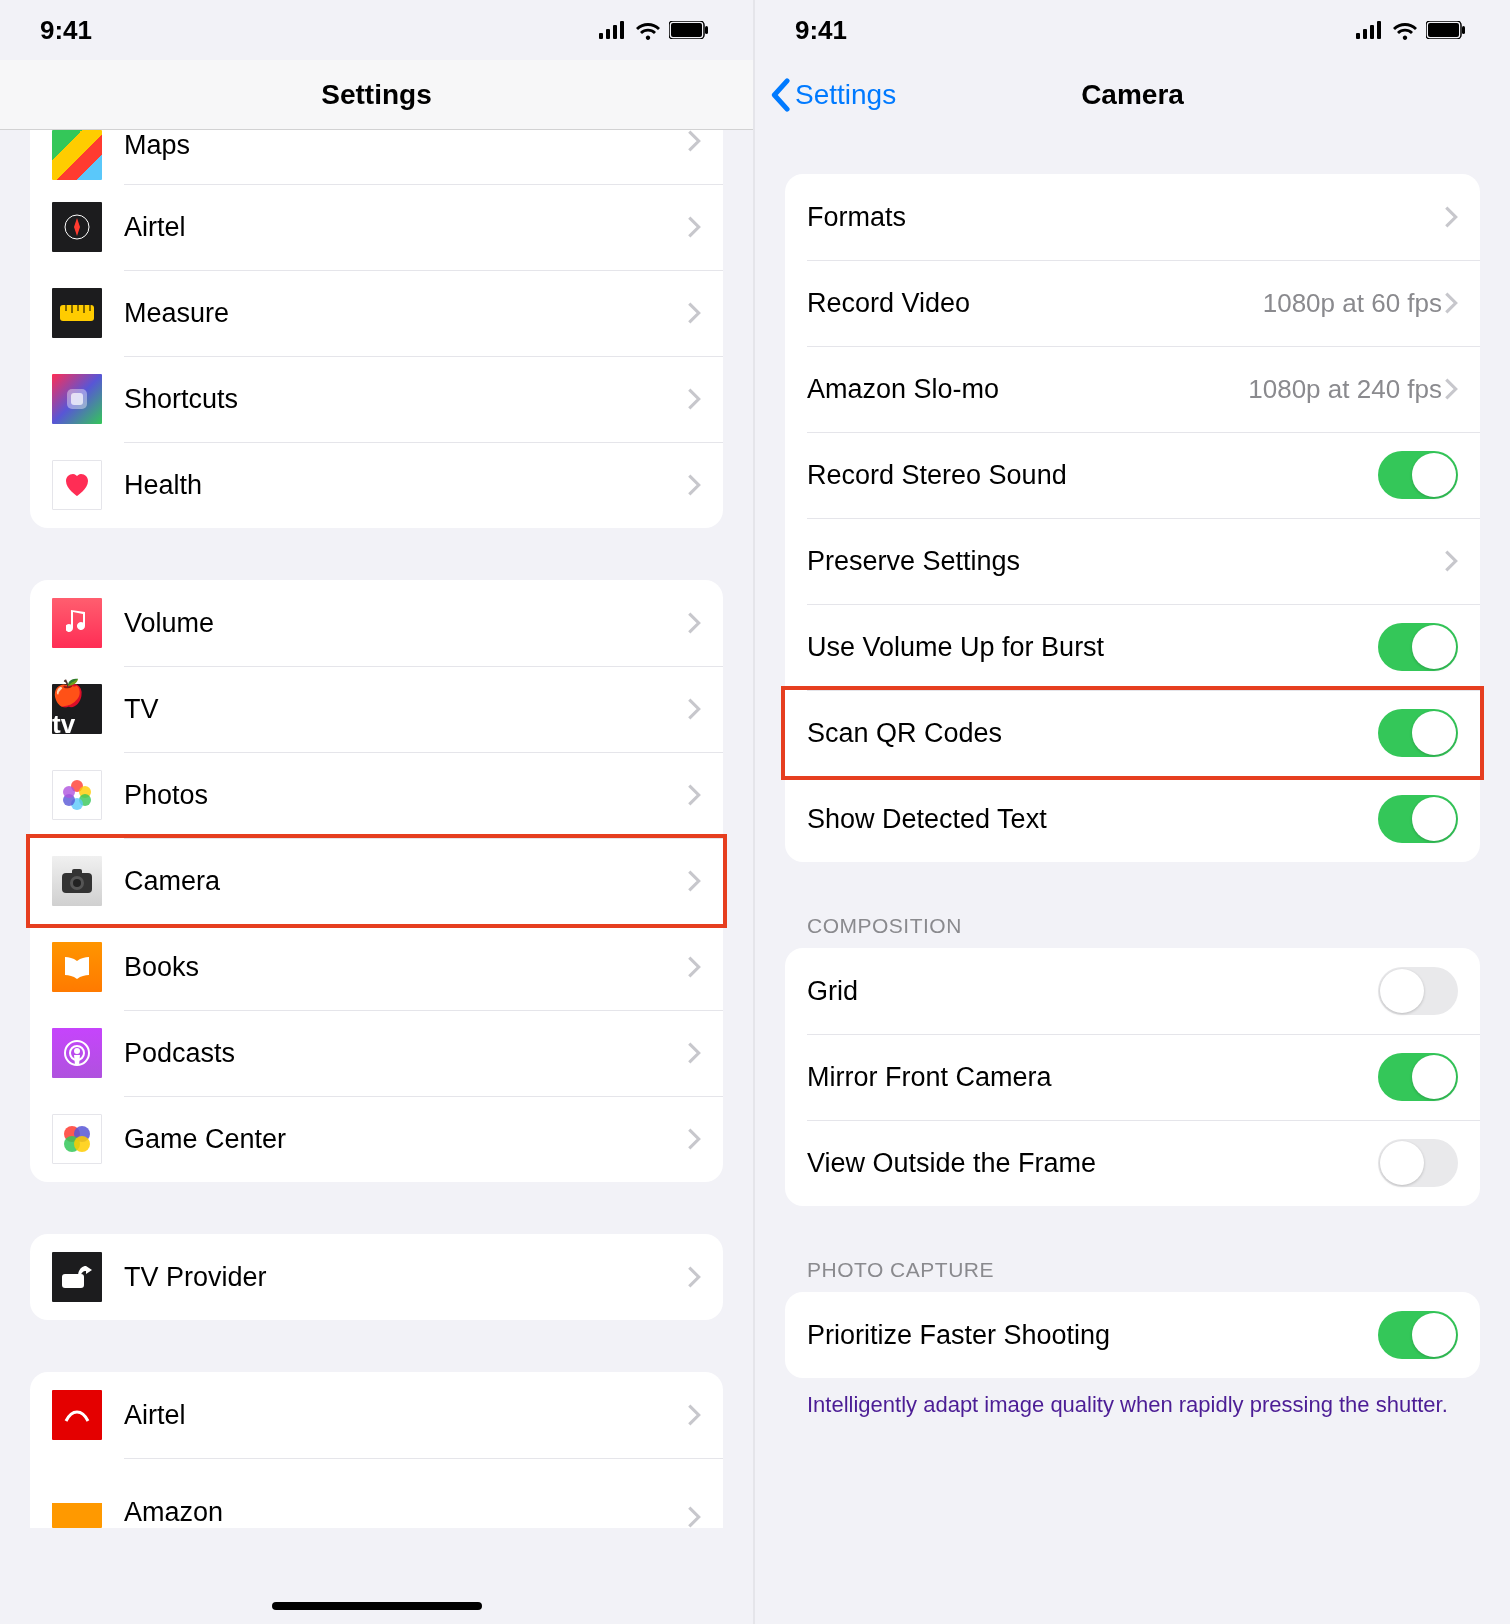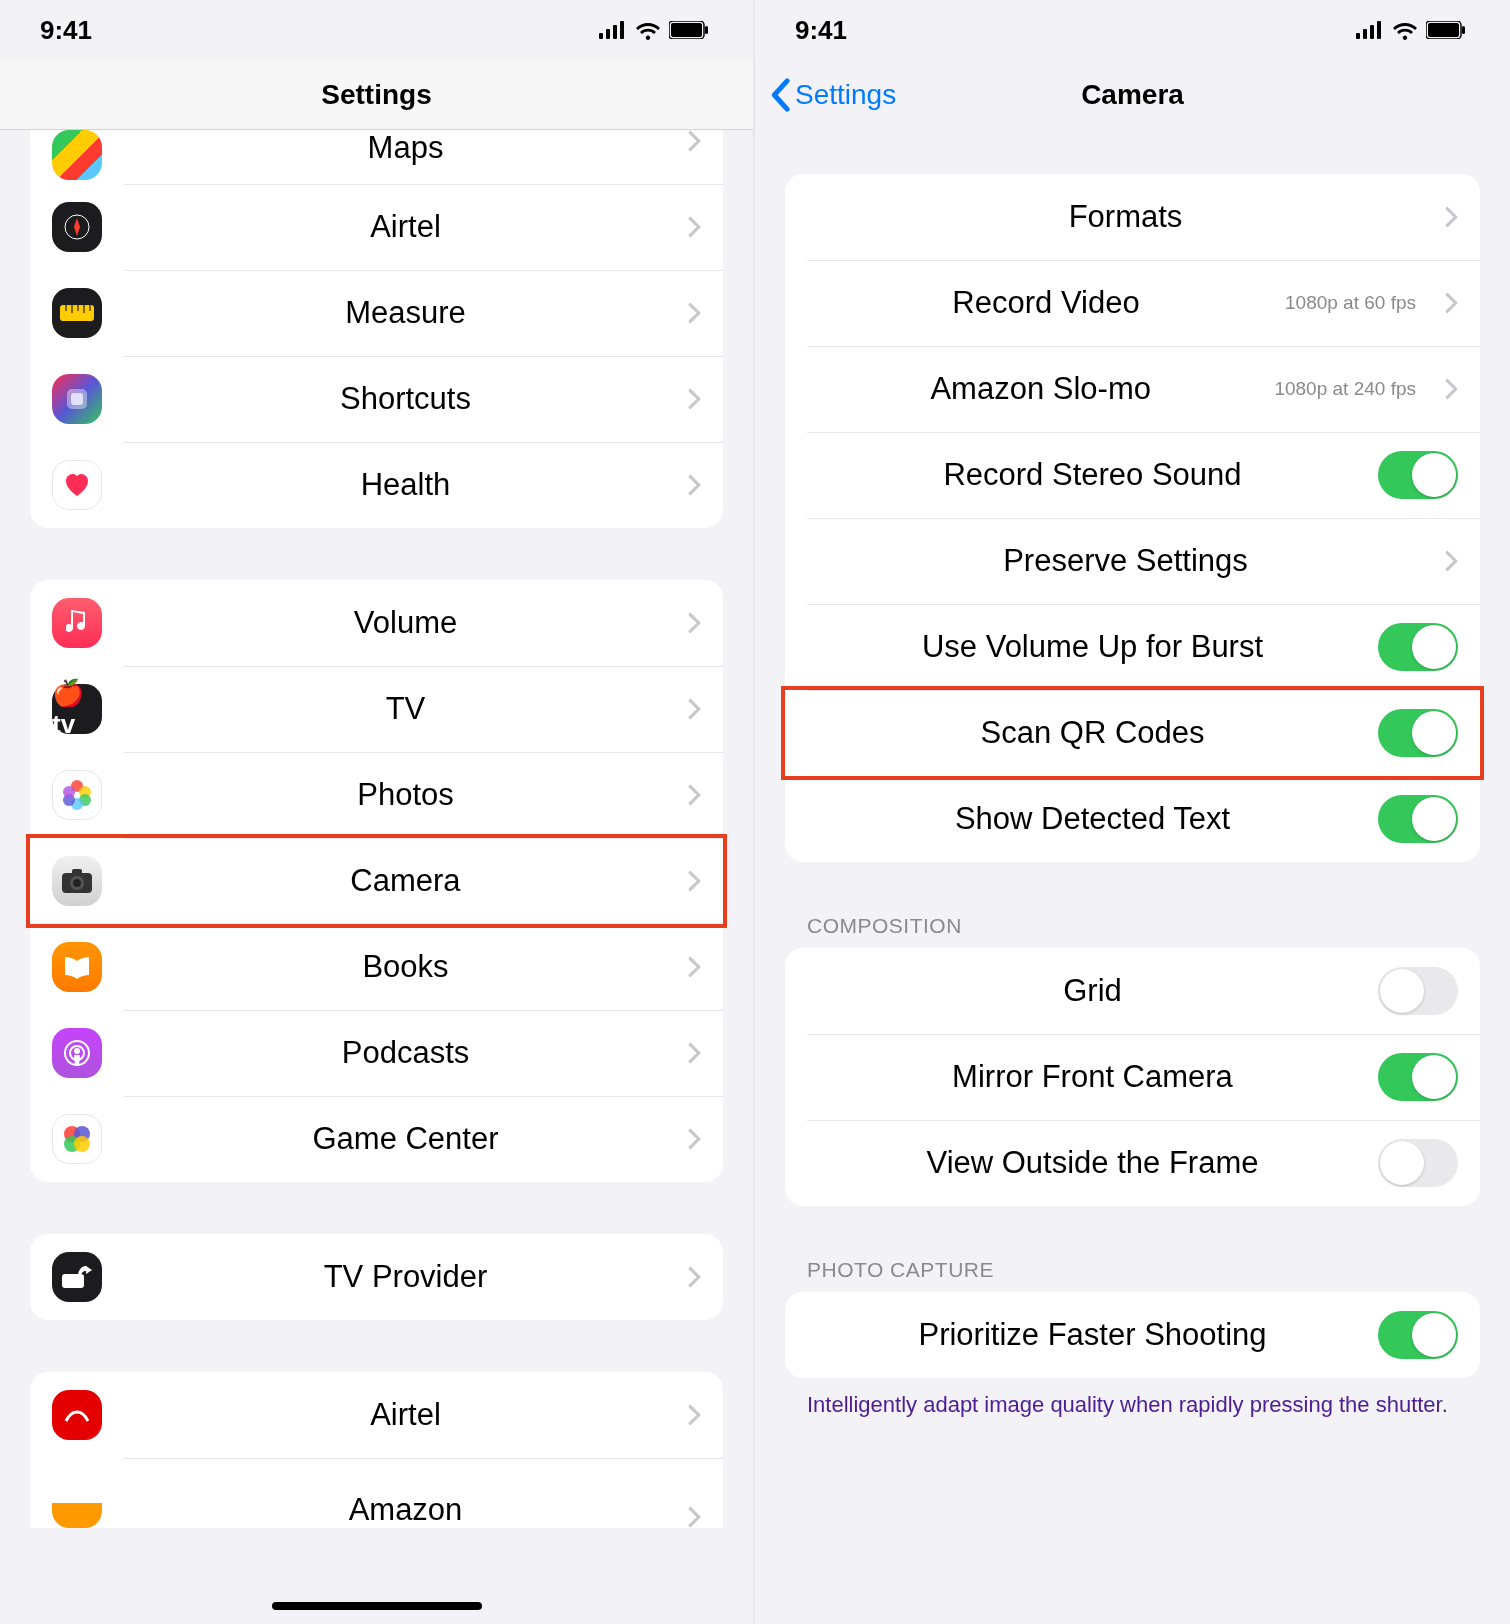--- a/index.html
+++ b/index.html
@@ -107,39 +107,38 @@
     border-top-right-radius: 0;
     min-height: 54px;
     align-items: flex-start;
     padding-top: 0;
   }
   .row.cut-bottom { min-height: 70px; align-items: flex-end; padding-bottom: 0; }
 
   .row .icon {
     width: 50px;
     height: 50px;
-    border-radius: 17px;
+    border-radius: 1px;
     margin-right: 22px;
     flex-shrink: 0;
     display: flex;
     align-items: center;
     justify-content: center;
     font-size: 26px;
     color: #fff;
   }
   .row .label {
-    font-size: 31px;
+    font-size: 27px;
     color: #000;
     flex: 1;
-    text-align: center;
   }
   .row .detail {
-    font-size: 19px;
+    font-size: 26px;
     color: #8a8a8e;
-    margin-right: 28px;
+    margin-right: 2px;
   }
   .row .chevron {
     color: #c7c7cc;
   }
   .row .chevron svg { width: 14px; height: 22px; display: block; }
 
   
   .toggle {
     width: 80px;
     height: 48px;

